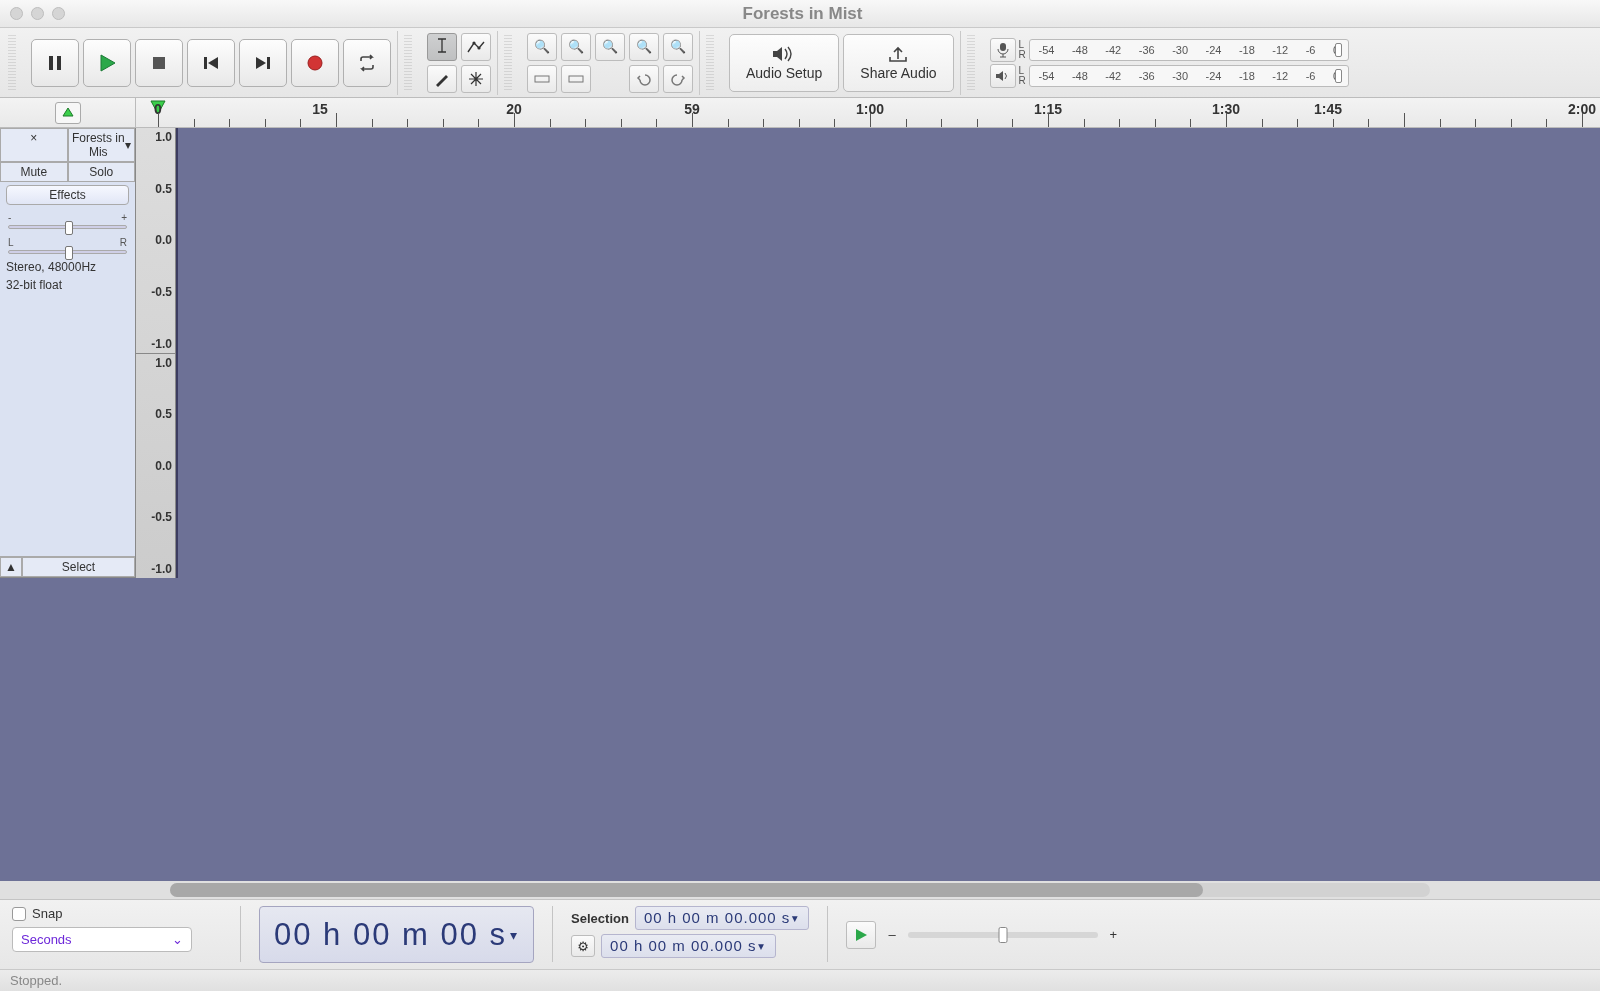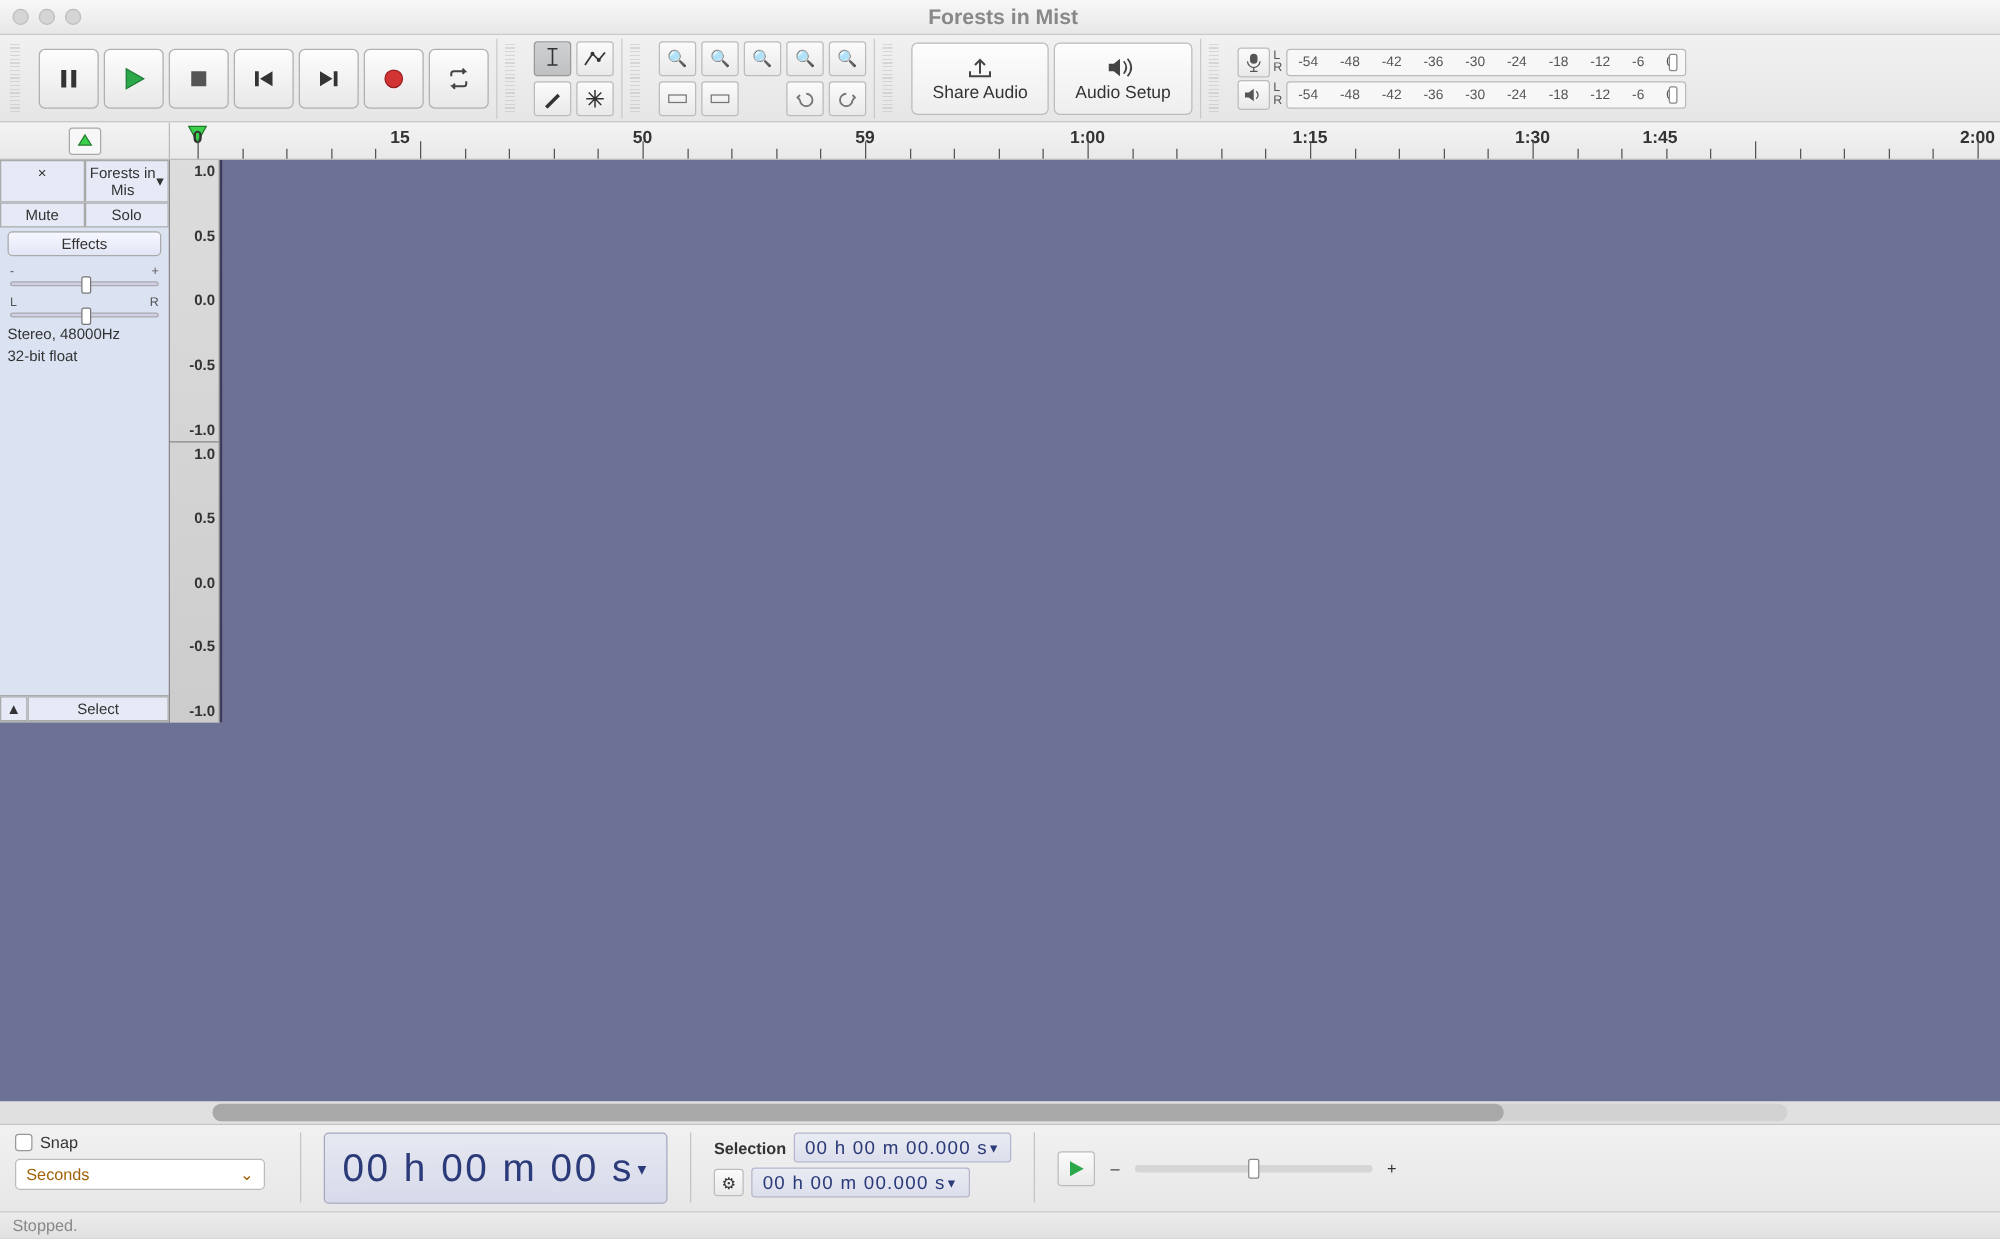--- a/index.html
+++ b/index.html
@@ -72,21 +72,21 @@
 
 .hscroll{height:18px;background:#e0e0e0;display:flex;align-items:center;padding:0 170px 0 170px;}
 .hscroll-track{flex:1;height:14px;background:#d2d2d2;border-radius:7px;position:relative;}
 .hscroll-thumb{position:absolute;left:0;width:82%;height:14px;background:#a8a8a8;border-radius:7px;}
 
 
 .bottombar{height:70px;background:linear-gradient(#f1f1f1,#e7e7e7);border-top:1px solid #c4c4c4;display:flex;padding:6px 12px;gap:18px;}
 .snapgrp{display:flex;flex-direction:column;gap:6px;width:210px;}
 .snaprow{display:flex;align-items:center;gap:6px;}
 .chk{width:14px;height:14px;border:1px solid #999;border-radius:3px;background:#fff;}
-.select-box{border:1px solid #bbb;border-radius:4px;background:#fff;padding:4px 8px;color:#a16207;display:flex;align-items:center;justify-content:space-between;width:200px;gap:18px;}
+.select-box{border:1px solid #bbb;border-radius:4px;background:#fff;padding:4px 8px;color:#6d28d9;display:flex;align-items:center;justify-content:space-between;width:180px;gap:18px;}
 .timecode{font-family: ui-monospace, Menlo, monospace; font-size:31px; color:#2b3a78;background:linear-gradient(#e6e8f1,#d7daea);border:1px solid #a5a5c0;border-radius:4px;padding:4px 14px;letter-spacing:2px;display:flex;align-items:center;gap:3px;}
 .timecode-sm{font-family: ui-monospace, Menlo, monospace;font-size:15px;color:#2b3a78;background:linear-gradient(#e9ebf3,#dcdfec);border:1px solid #b5b5ce;border-radius:3px;padding:2px 8px;letter-spacing:1px;}
 .selgroup{display:flex;flex-direction:column;gap:4px;}
 .selrow{display:flex;align-items:center;gap:6px;}
 .divider{width:1px;height:56px;background:#c4c4c4;}
 .playzoom{display:flex;align-items:center;gap:12px;}
 .pz-slider{width:190px;height:6px;background:#d6d6d6;border-radius:3px;position:relative;}
 .pz-thumb{position:absolute;left:50%;top:-5px;width:9px;height:16px;background:#fff;border:1px solid #888;border-radius:2px;transform:translateX(-50%);}
 
 .statusbar{height:22px;background:linear-gradient(#ececec,#e0e0e0);border-top:1px solid #c9c9c9;display:flex;align-items:center;padding:0 10px;font-size:13px;color:#888;}
@@ -228,31 +228,31 @@
               <path d="M12 8 l2 -2 -2 -2" fill="none" stroke="#777" stroke-width="1.5"></path>
             </svg>
           </div>
       </div>
     </div>
   </div>
 
   <div class="tb-drag"></div>
   <div class="tb-group">
     <div class="big-btn">
-      <svg width="22" height="18">
-          <path d="M11 14 V3 M7 7 l4 -4 4 4 M3 12 v4 h16 v-4" stroke="#444" stroke-width="1.6" fill="none"></path>
-        </svg>
-      <span>Share Audio</span>
-    </div>
-    <div class="big-btn">
       <svg width="26" height="18">
           <path d="M2 6 h4 l5 -4 v14 l-5 -4 h-4 z" fill="#444"></path>
           <path d="M14 4 q4 5 0 10 M17 2 q6 7 0 14" stroke="#444" fill="none" stroke-width="1.4"></path>
         </svg>
       <span>Audio Setup</span>
+    </div>
+    <div class="big-btn">
+      <svg width="22" height="18">
+          <path d="M11 14 V3 M7 7 l4 -4 4 4 M3 12 v4 h16 v-4" stroke="#444" stroke-width="1.6" fill="none"></path>
+        </svg>
+      <span>Share Audio</span>
     </div>
   </div>
 
   <div class="tb-drag"></div>
   <div class="tb-group last">
     <div class="meter-block">
       <div class="meter-row">
         <div class="btn-sm" style="width:26px;height:24px">
             <svg width="14" height="16">
               <rect x="4" y="1" width="6" height="8" rx="3" fill="#555"></rect>
@@ -325,21 +325,21 @@
       <div class="tick" style="left: 57.6px;"></div>
       <div class="tick" style="left: 93.2px;"></div>
       <div class="tick" style="left: 128.8px;"></div>
       <div class="tick" style="left: 164.4px;"></div>
       <div class="lbl" style="left: 184px;">15</div>
       <div class="tick major" style="left: 200px;"></div>
       <div class="tick" style="left: 235.6px;"></div>
       <div class="tick" style="left: 271.2px;"></div>
       <div class="tick" style="left: 306.8px;"></div>
       <div class="tick" style="left: 342.4px;"></div>
-      <div class="lbl" style="left: 378px;">50</div>
+      <div class="lbl" style="left: 378px;">20</div>
       <div class="tick major" style="left: 378px;"></div>
       <div class="tick" style="left: 413.6px;"></div>
       <div class="tick" style="left: 449.2px;"></div>
       <div class="tick" style="left: 484.8px;"></div>
       <div class="tick" style="left: 520.4px;"></div>
       <div class="lbl" style="left: 556px;">59</div>
       <div class="tick major" style="left: 556px;"></div>
       <div class="tick" style="left: 591.6px;"></div>
       <div class="tick" style="left: 627.2px;"></div>
       <div class="tick" style="left: 662.8px;"></div>

